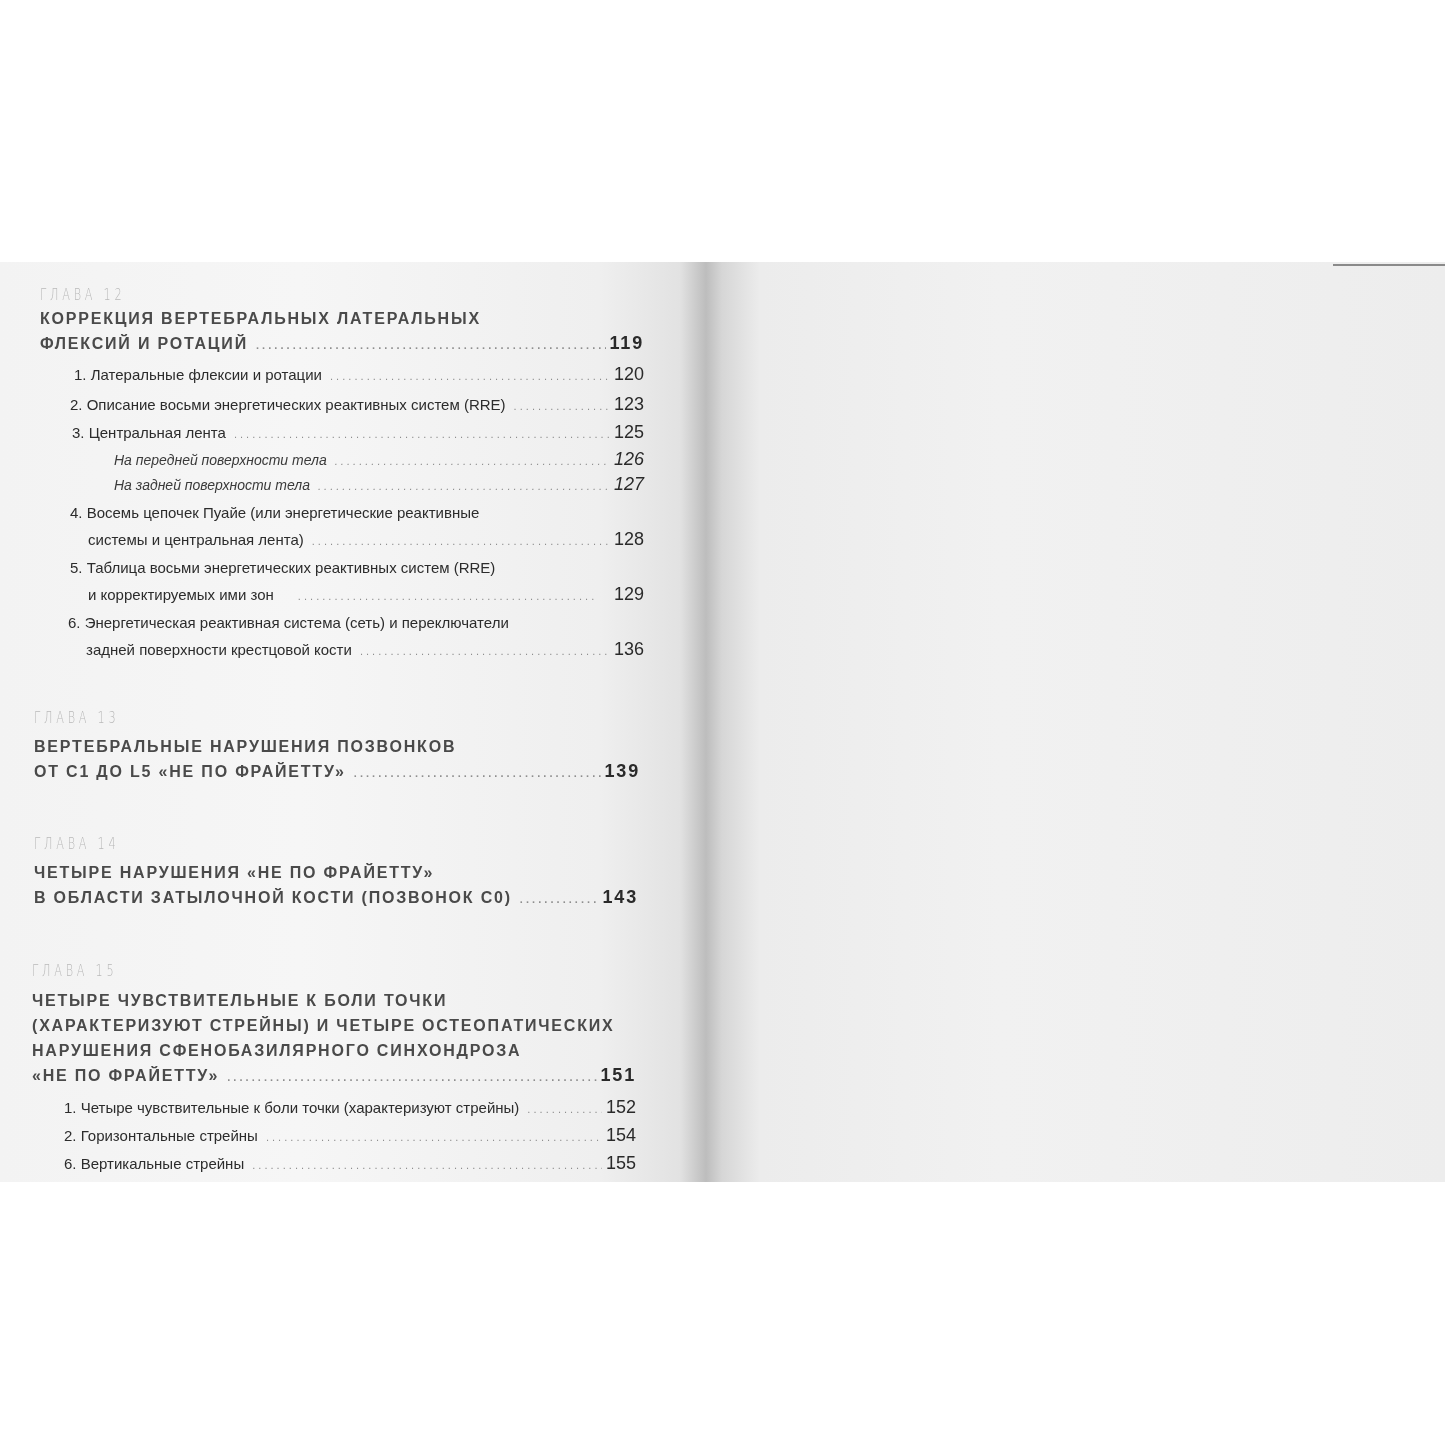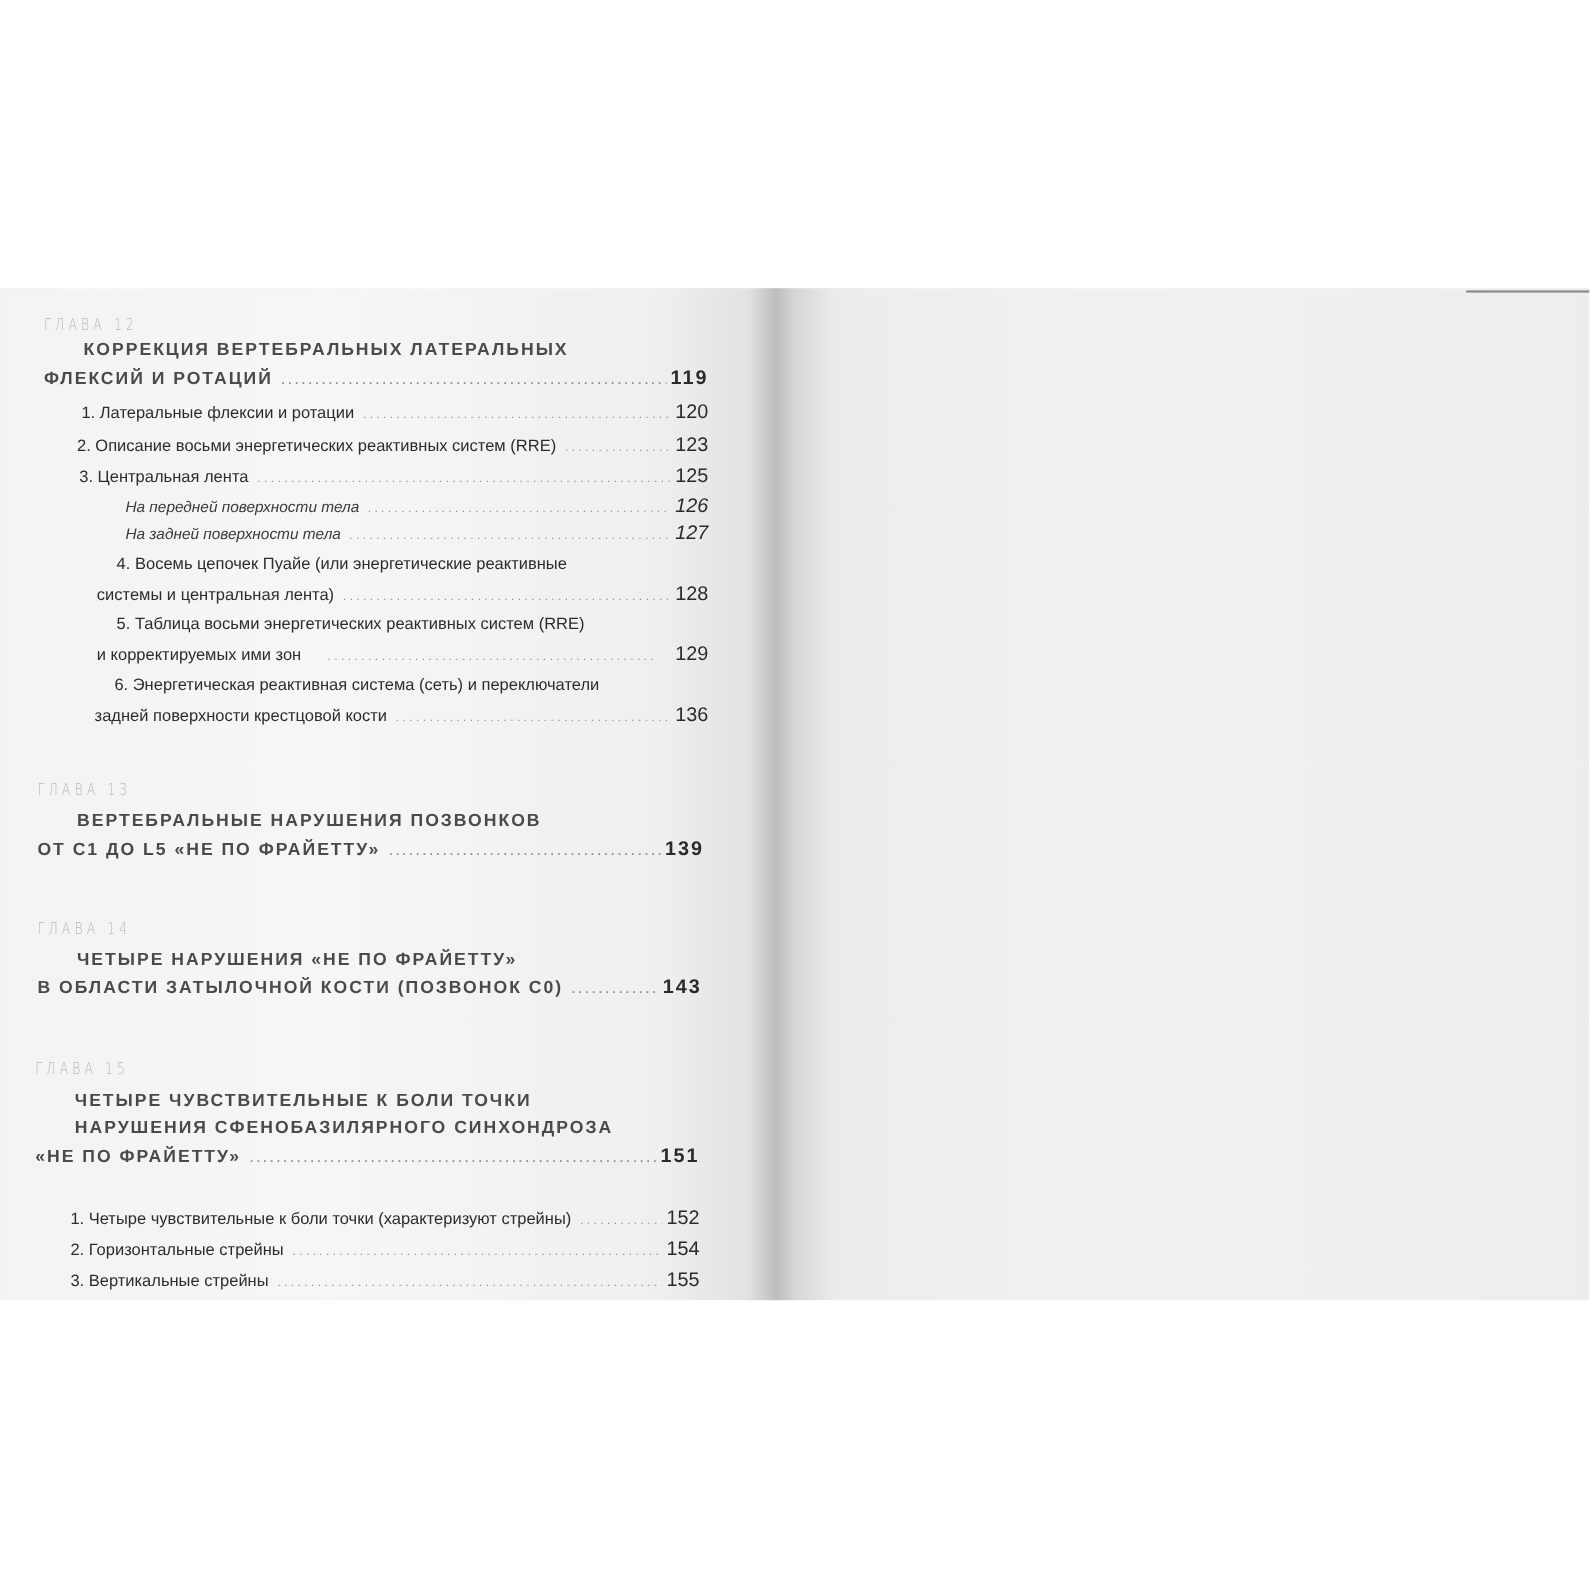--- a/index.html
+++ b/index.html
@@ -21,21 +21,21 @@
                    line-height: 25px; white-space: nowrap; }
   .row { display: flex; align-items: baseline; white-space: nowrap; }
   .row .text { flex: 0 0 auto; }
   .row .dots { flex: 1 1 auto; overflow: hidden; margin: 0 4px 0 8px; color: #8e8e8e;
                letter-spacing: 3px; font-size: 11px; }
   .row .dots::before { content: ". . . . . . . . . . . . . . . . . . . . . . . . . . . . . . . . . . . . . . . . . . . . . . . . . . . . . . . . . . . . . . . . . . . . . . . . . . . . . . . . . . . . . . ."; letter-spacing: 0; }
   .row .page-num { flex: 0 0 auto; font-size: 18px; color: #2a2a2a; }
   .entry { font-size: 15px; line-height: 23px; color: #2c2c2c; }
   .entry .cont { padding-left: 18px; text-align: center; }
   .entry.italic { font-style: italic; font-size: 14px; color: #3a3a3a; }
-  .line { display: block; white-space: nowrap; margin-left: 36px; }
+  .line { display: block; white-space: nowrap; }
 </style>
 </head>
 <body>
 
 <div class="spread"></div>
 <div class="rule-top"></div>
 
 <div class="page left">
 
   <div class="block" style="left:40px; top:284px; width:604px;">
@@ -131,20 +131,21 @@
         <span class="dots"></span>
         <span class="page-num">143</span>
       </div>
     </div>
   </div>
 
   <div class="block" style="left:32px; top:960px; width:604px;">
     <div class="chapter-label">ГЛАВА 15</div>
     <div class="chapter-title" style="margin-top:6px;">
       <span class="line">ЧЕТЫРЕ ЧУВСТВИТЕЛЬНЫЕ К БОЛИ ТОЧКИ</span>
+      <span class="line">(ХАРАКТЕРИЗУЮТ СТРЕЙНЫ) И ЧЕТЫРЕ ОСТЕОПАТИЧЕСКИХ</span>
       <span class="line">НАРУШЕНИЯ СФЕНОБАЗИЛЯРНОГО СИНХОНДРОЗА</span>
       <div class="row">
         <span class="text">«НЕ ПО ФРАЙЕТТУ»</span>
         <span class="dots"></span>
         <span class="page-num">151</span>
       </div>
     </div>
   </div>
 
   <div class="block entry" style="left:64px; top:1096px; width:572px;">
@@ -156,21 +157,21 @@
   </div>
   <div class="block entry" style="left:64px; top:1124px; width:572px;">
     <div class="row">
         <span class="text">2. Горизонтальные стрейны</span>
         <span class="dots"></span>
         <span class="page-num">154</span>
       </div>
   </div>
   <div class="block entry" style="left:64px; top:1152px; width:572px;">
     <div class="row">
-        <span class="text">3. Вертикальные стрейны</span>
+        <span class="text">6. Вертикальные стрейны</span>
         <span class="dots"></span>
         <span class="page-num">155</span>
       </div>
   </div>
 </div>
 
 <div class="page right">
   
   
   

